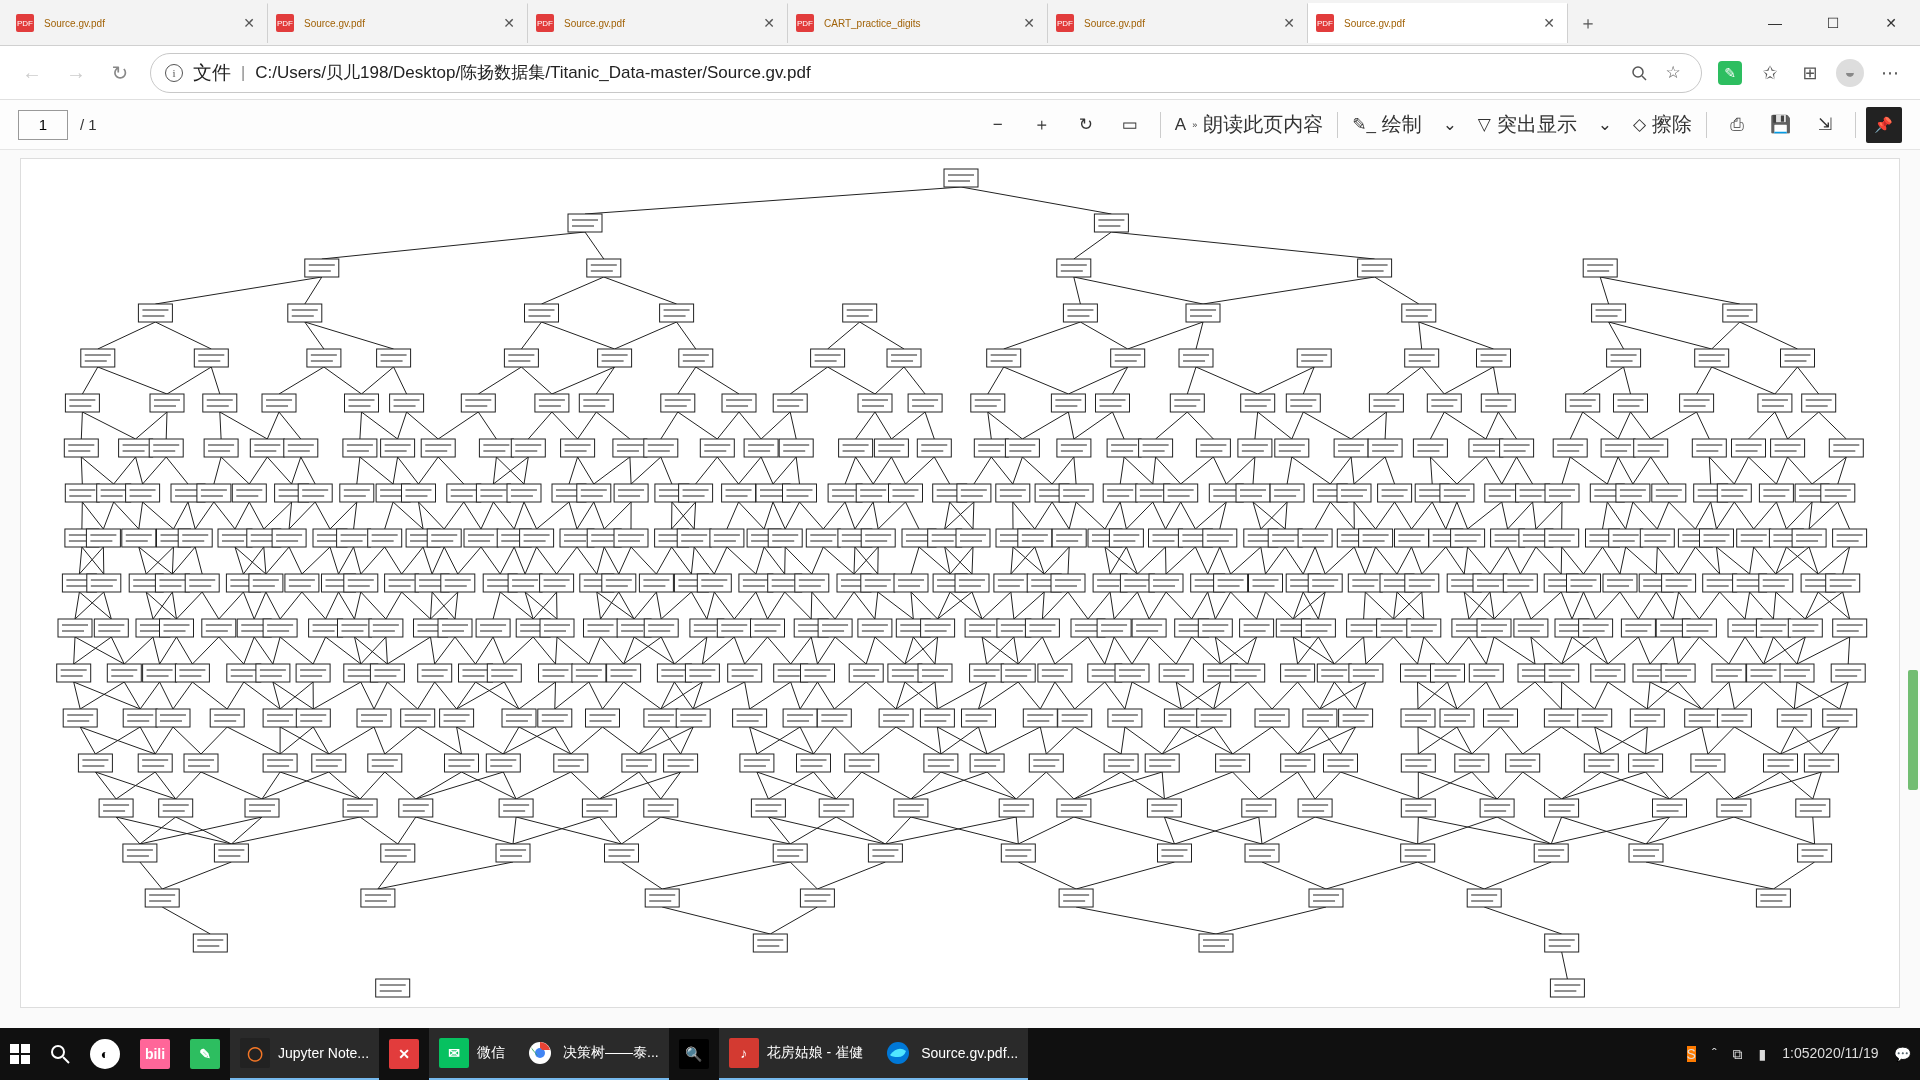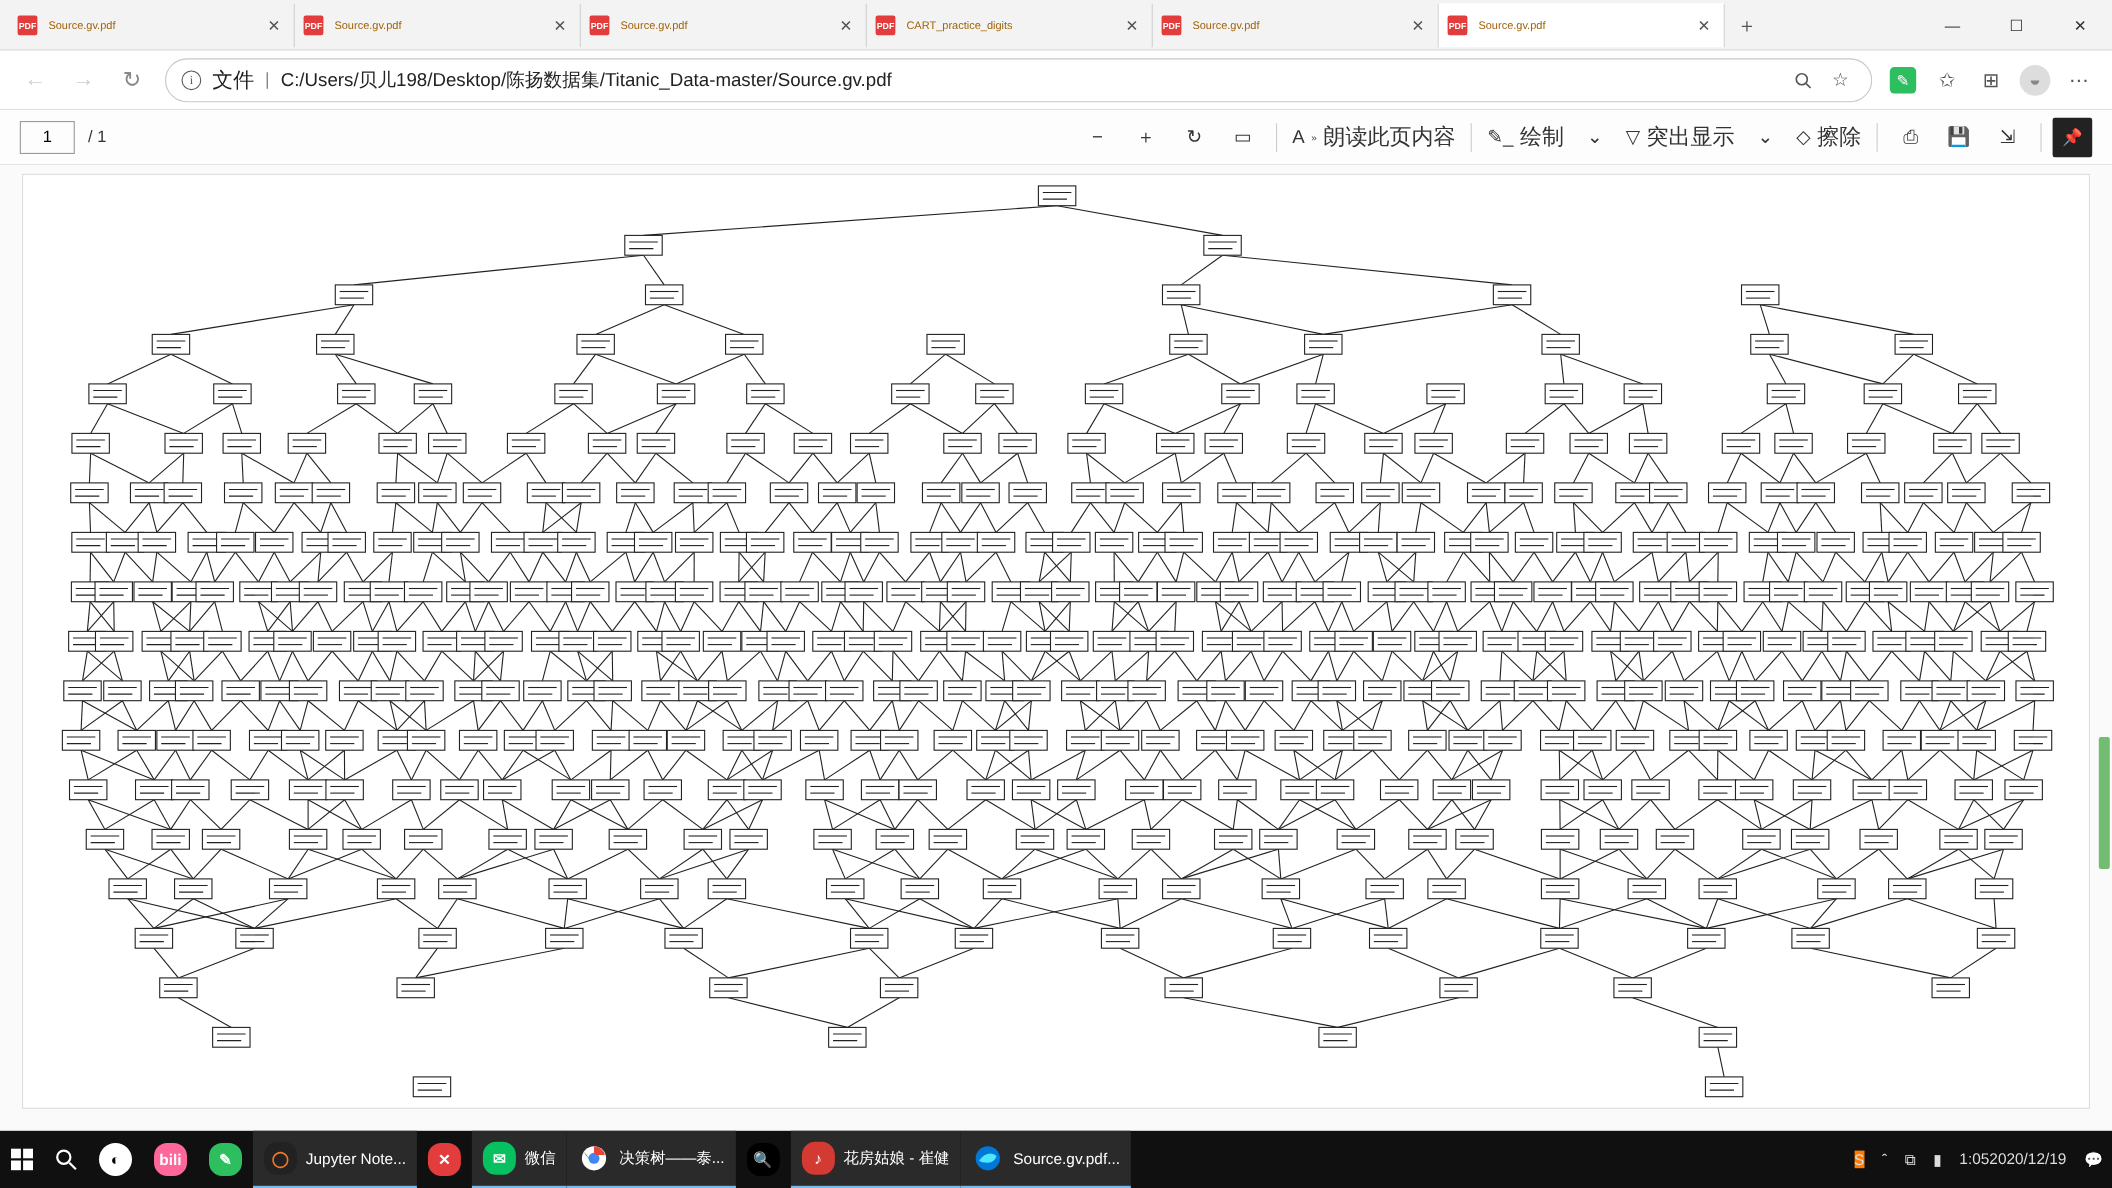--- a/index.html
+++ b/index.html
@@ -2,21 +2,21 @@
 <html><head>
 <meta charset="utf-8">
 <style>
 *{margin:0;padding:0;box-sizing:border-box;font-family:"Microsoft YaHei",sans-serif}
 body{width:1920px;height:1080px;overflow:hidden;background:#fff;position:relative}
 
 
 .tabstrip{height:46px;background:#f3f3f3;display:flex;align-items:center;padding-left:8px;border-bottom:1px solid #d0d0d0}
 .tab{display:flex;align-items:center;height:40px;min-width:260px;max-width:268px;padding:0 8px;border-right:1px solid #d0d0d0;border-top:1px solid transparent;position:relative;cursor:pointer}
 .tab.active{background:#fff;border-top:1px solid #fff}
-.tab .pdf-ico{width:18px;height:18px;border-radius:2px;background:#e23c3c;color:#fff;font-size:8px;font-weight:bold;display:flex;align-items:center;justify-content:center;margin-right:10px;flex-shrink:0}
+.tab .pdf-ico{width:18px;height:18px;border-radius:2px;background:#e23c3c;color:#fff;font-size:8px;font-weight:normal;display:flex;align-items:center;justify-content:center;margin-right:10px;flex-shrink:0}
 .tab .ttl{flex:1;font-size:10px;color:#a16207;white-space:nowrap;overflow:hidden;text-overflow:ellipsis}
 .tab .x{font-size:14px;color:#555;margin-left:8px;padding:2px 4px}
 .newtab{width:40px;height:40px;display:flex;align-items:center;justify-content:center;font-size:18px;color:#555;cursor:pointer}
 .wincontrols{margin-left:auto;display:flex;height:46px}
 .wincontrols div{width:58px;display:flex;align-items:center;justify-content:center;font-size:14px;color:#333;cursor:pointer}
 
 
 .addrbar{height:54px;background:#fff;display:flex;align-items:center;padding:0 10px;border-bottom:1px solid #e0e0e0}
 .navbtn{width:44px;height:44px;display:flex;align-items:center;justify-content:center;font-size:20px;color:#888;cursor:pointer}
 .navbtn.disabled{color:#ccc;cursor:default}
@@ -44,21 +44,21 @@
 .pdfview{position:absolute;top:150px;left:0;right:0;bottom:52px;overflow:auto;background:#fafafa;display:flex;justify-content:center;align-items:flex-start}
 .sheet{width:1880px;margin:8px auto;min-height:700px;background:#fff;border:1px solid #ddd;position:relative;overflow:hidden}
 .tree-svg{display:block}
 .tree-svg rect{fill:#fff;stroke:#222;stroke-width:1}
 .tree-svg line{stroke:#222;stroke-width:1}
 .scrollhint{position:absolute;right:2px;top:520px;width:10px;height:120px;background:#72bd72;border-radius:2px}
 
 
 .taskbar{position:absolute;bottom:0;left:0;right:0;height:52px;background:#101010;display:flex;align-items:center;color:#fff}
 .tb-item{height:52px;display:flex;align-items:center;justify-content:center;padding:0 10px;cursor:pointer;gap:8px;font-size:14px}
-.tb-item .sq{width:30px;height:30px;display:flex;align-items:center;justify-content:center;border-radius:12px;font-size:14px;font-weight:bold}
+.tb-item .sq{width:30px;height:30px;display:flex;align-items:center;justify-content:center;border-radius:2px;font-size:14px;font-weight:bold}
 .tb-item.active{background:#2a2a2a;border-bottom:2px solid #76b9ed}
 .tray{margin-left:auto;display:flex;align-items:center;height:52px}
 .tray .ti{padding:0 8px;height:52px;display:flex;align-items:center;justify-content:center;font-size:14px;color:#ddd;cursor:pointer}
 .clock{padding:0 12px;text-align:left;font-size:13px;line-height:1.25}
 </style>
 </head>
 <body>
 
 <div class="tabstrip">
 
@@ -2618,17 +2618,17 @@
 
   <div class="tray">
     <div class="ti">
         <div class="sq" style="background:#ff7b00">S</div>
       </div>
     <div class="ti">ˆ</div>
     <div class="ti">⧉</div>
     <div class="ti">▮</div>
     <div class="ti clock">
       <div>1:05</div>
-      <div>2020/12/19</div>
+      <div>2020/11/19</div>
     </div>
     <div class="ti">💬</div>
   </div>
 </div>
 
 </body></html>

